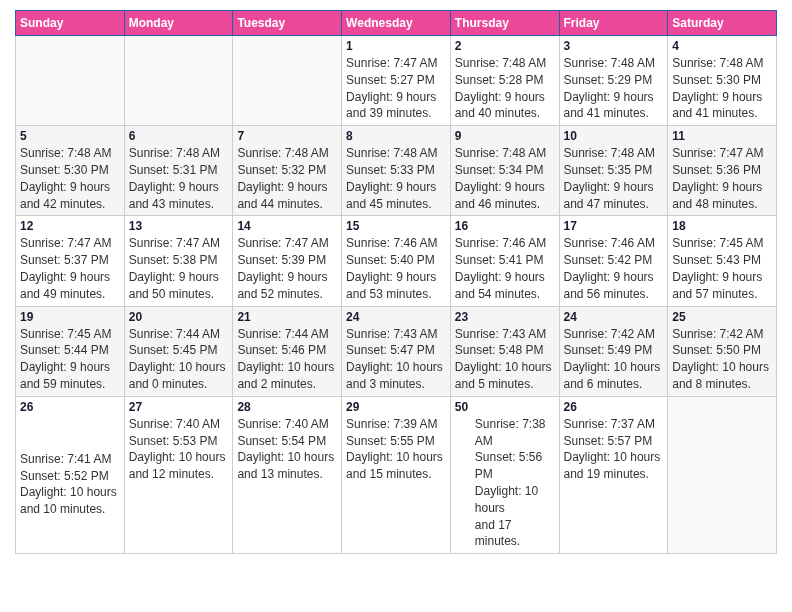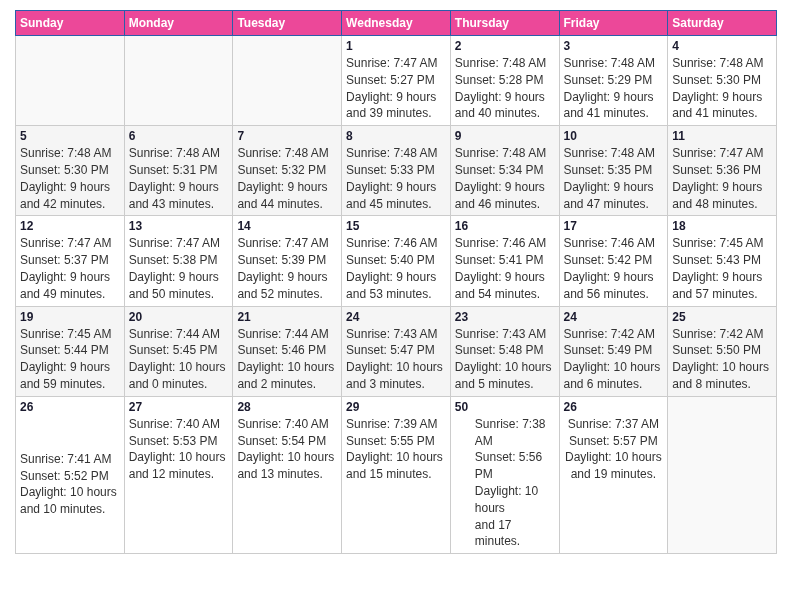--- a/index.html
+++ b/index.html
@@ -329,21 +329,21 @@
           </td>
           <td>
             <span class="day-num">50</span>
             <div class="day-info" style="white-space: pre-line; margin-left: 20px;">Sunrise: 7:38 AM
 Sunset: 5:56 PM
 Daylight: 10 hours
 and 17 minutes.</div>
           </td>
           <td>
             <span class="day-num">26</span>
-            <div class="day-info" style="white-space: pre-line; text-align: center;">Sunrise: 7:37 AM
+            <div class="day-info" style="white-space: pre-line;">Sunrise: 7:37 AM
 Sunset: 5:57 PM
 Daylight: 10 hours
 and 19 minutes.</div>
           </td>
           <td class="empty"></td>
         </tr>
       </tbody>
   </table>
 </div>
 

